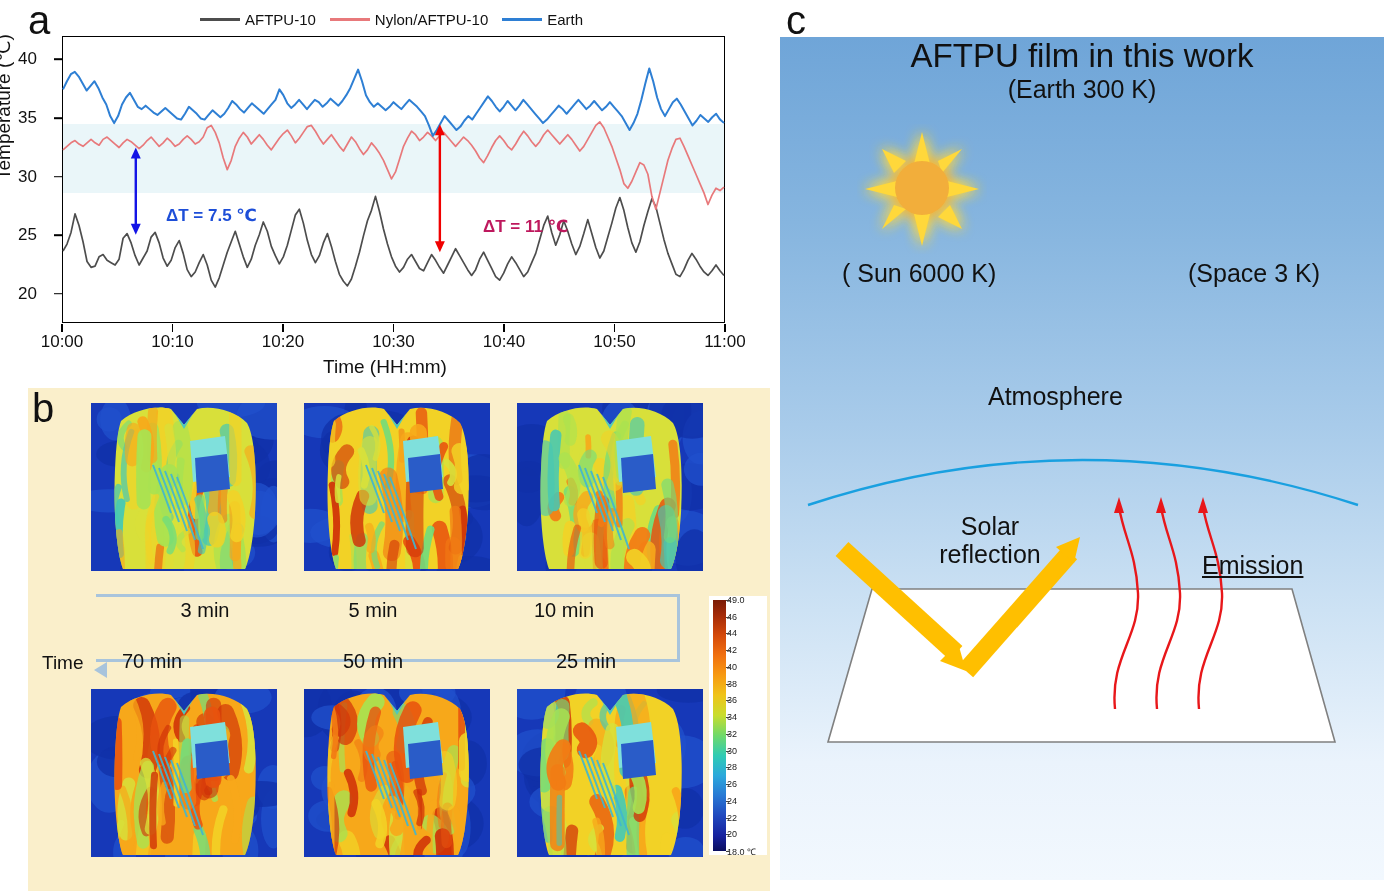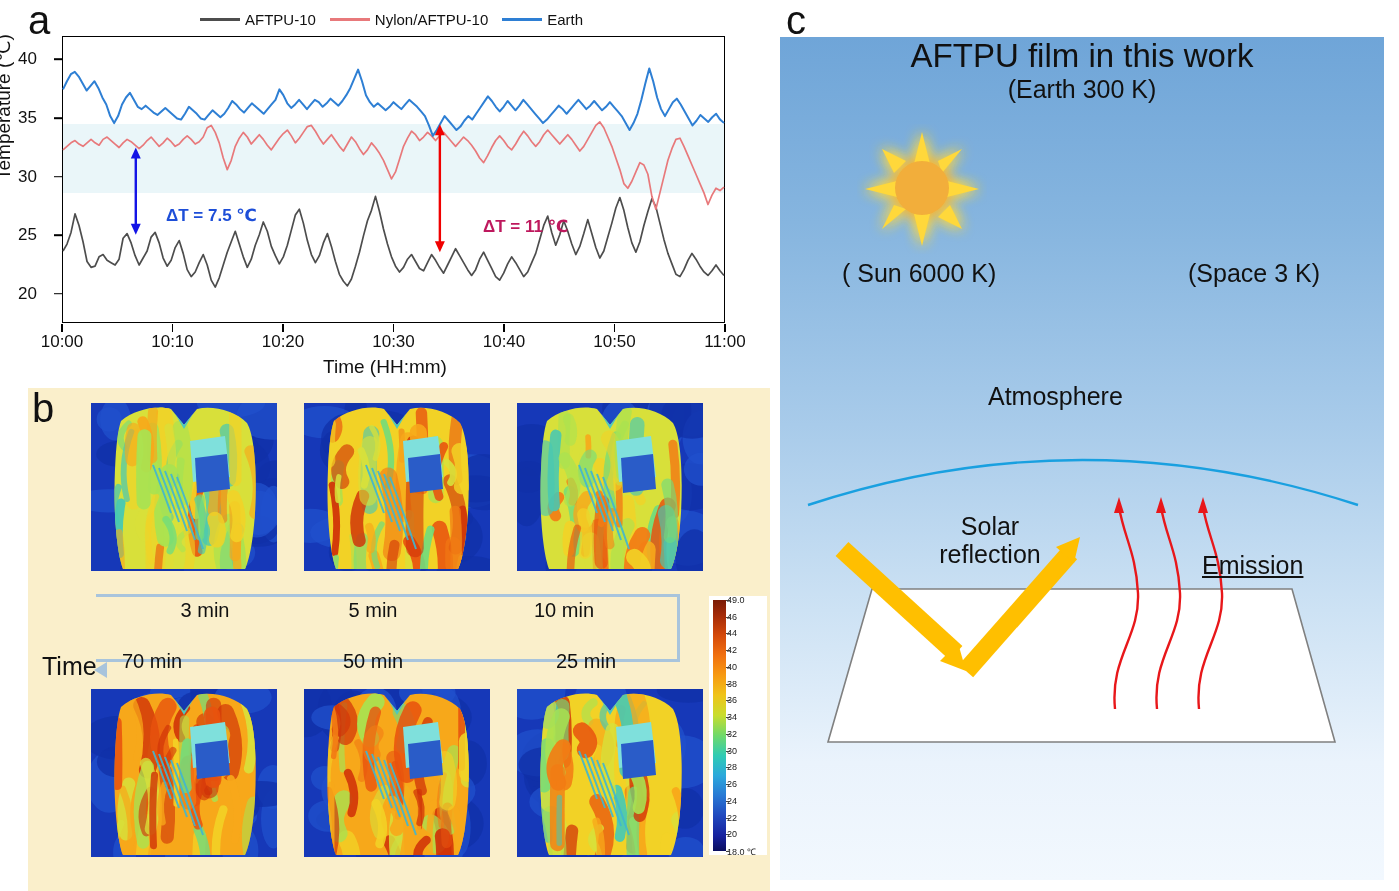--- a/index.html
+++ b/index.html
@@ -38,21 +38,21 @@
   #dt-red{left:455px;top:216px;color:#be185d;margin-left:28px;}
   #panel-b{position:absolute;left:28px;top:388px;width:742px;height:503px;background:#FAEFCB;}
   .thermal{position:absolute;width:186px;height:168px;background:#1430B4;overflow:hidden;}
   .th-r1{top:15px;} .th-r2{top:301px;}
   .th-c1{left:63px;} .th-c2{left:276px;} .th-c3{left:489px;}
 
   .time-track{position:absolute;left:68px;top:206px;width:584px;height:68px;
               border:3px solid #A8C4DC;border-left:none;box-sizing:border-box;}
   .time-lbl{position:absolute;font-size:20px;transform:translateX(-50%);color:#111;white-space:nowrap;}
   .tl-top{top:211px;} .tl-bot{top:262px;}
-  #time-word{position:absolute;left:14px;top:264px;font-size:25px;color:#111;}
+  #time-word{position:absolute;left:14px;top:264px;font-size:19px;color:#111;}
   #time-arrowhead{position:absolute;left:66px;top:274px;width:0;height:0;
       border-top:8px solid transparent;border-bottom:8px solid transparent;
       border-right:13px solid #A8C4DC;}
 
   #colorbar-box{position:absolute;left:681px;top:208px;width:58px;height:259px;background:#fff;}
   #colorbar-grad{position:absolute;left:4px;top:4px;width:13px;height:251px;}
   .cb-tick{position:absolute;left:18px;font-size:9px;transform:translateY(-50%);
            color:#222;white-space:nowrap;font-family:"Liberation Sans",sans-serif;}
   .cb-dash{position:absolute;left:17px;width:4px;height:1px;background:#444;}
 

